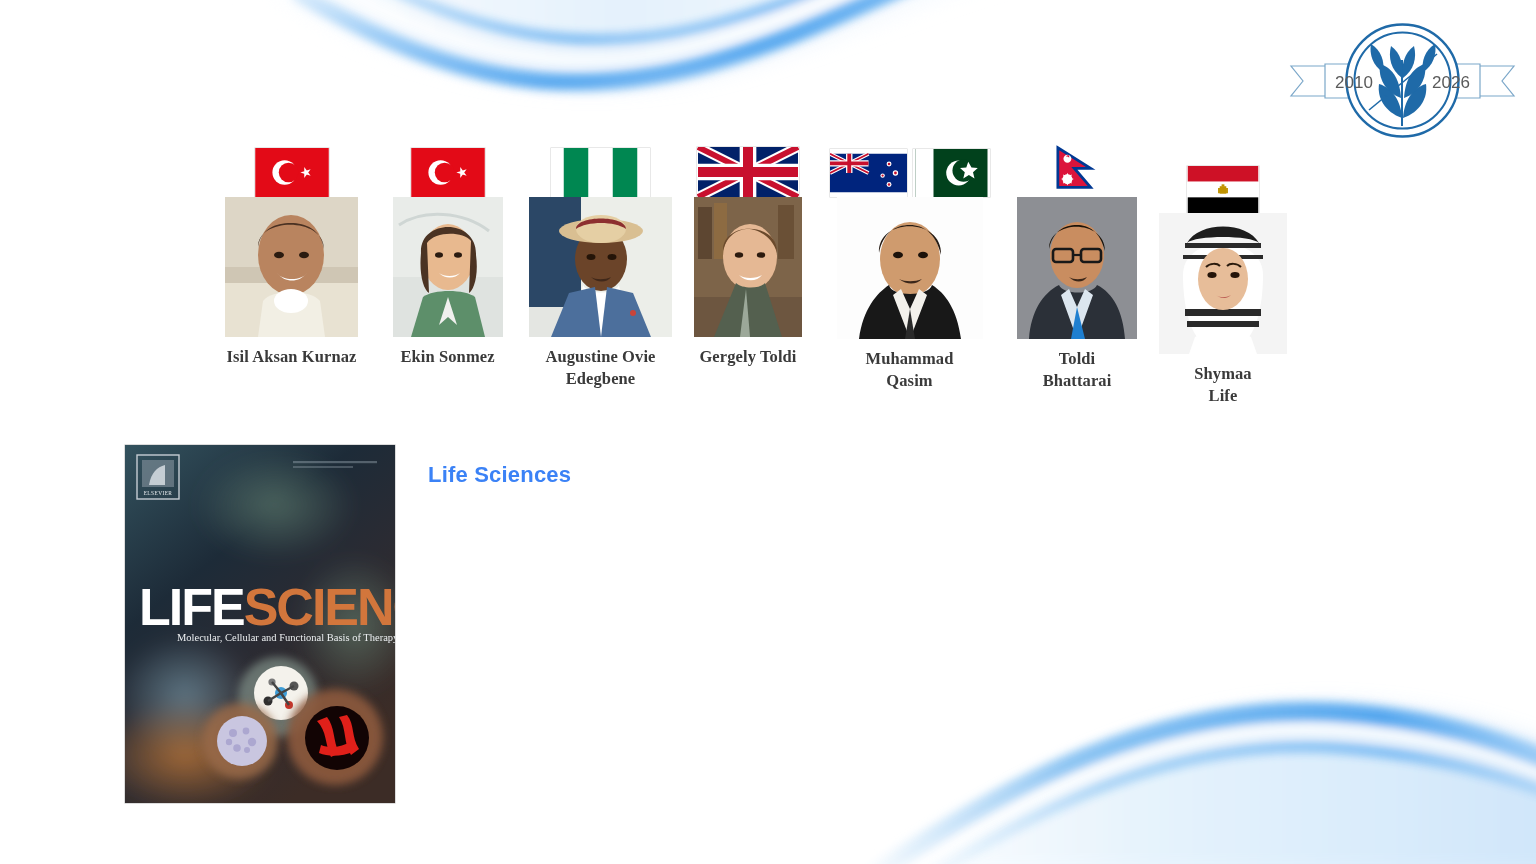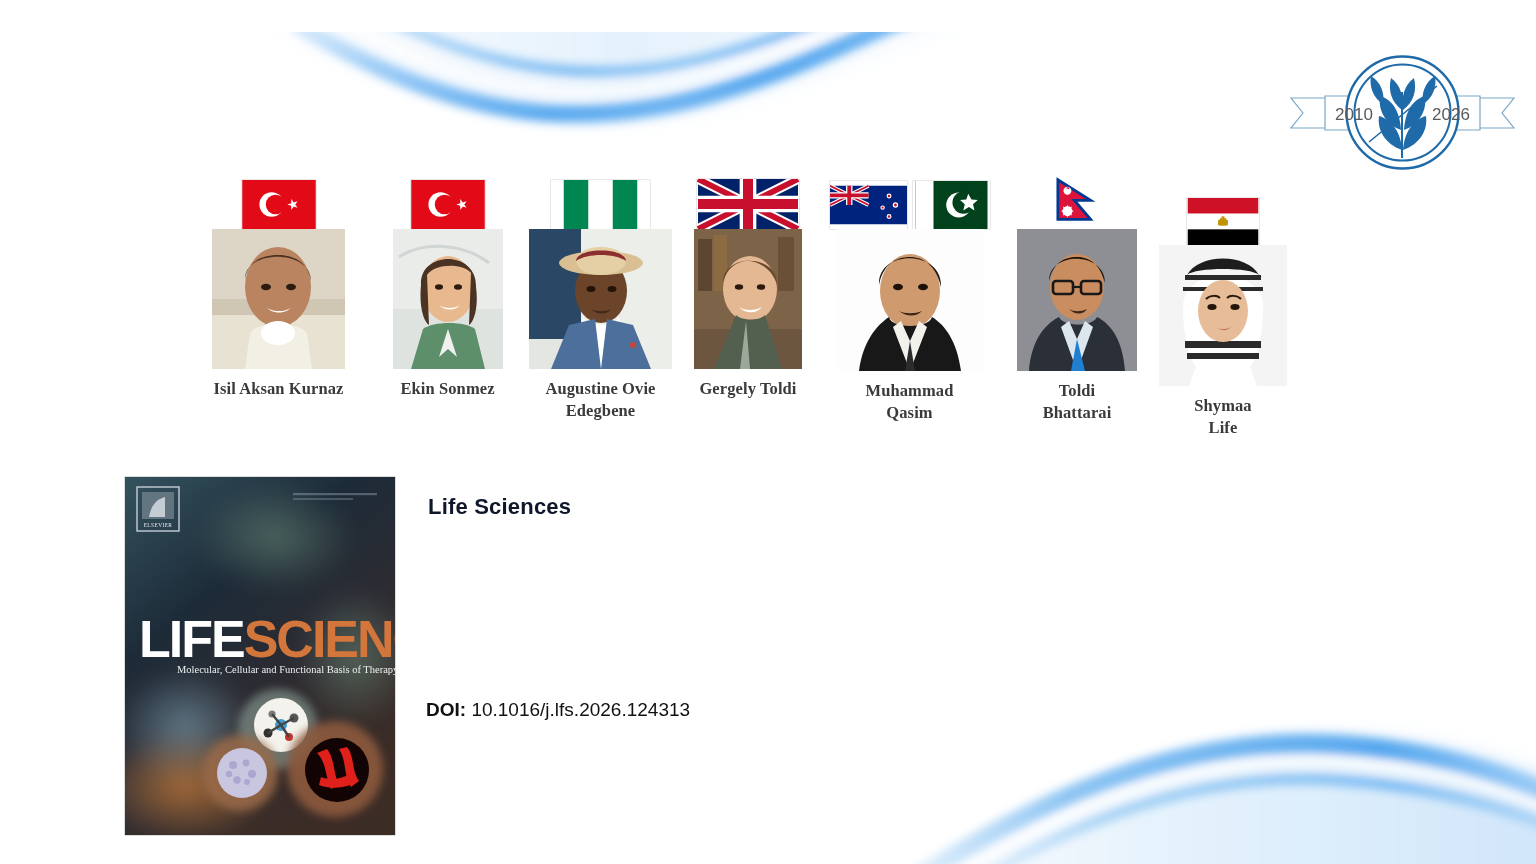--- a/index.html
+++ b/index.html
@@ -3,21 +3,21 @@
 <meta charset="utf-8">
 <style>
   html,body{margin:0;padding:0;}
   body{
     width:1536px;height:864px;
     background:#ffffff;
     font-family:"Liberation Sans", sans-serif;
     overflow:hidden;
     position:relative;
   }
-  .stage{position:absolute;inset:0;width:1536px;height:664px;margin-top:32px;}
+  .stage{position:absolute;inset:0;width:1536px;height:664px;}
 
   
   .wave-layer{position:absolute;left:0;top:0;width:1536px;height:864px;pointer-events:none;}
 
   
   .logo{position:absolute;left:1285px;top:18px;width:235px;height:125px;}
 
   
   .authors{position:absolute;left:190px;top:145px;width:1130px;height:270px;}
   .author{position:absolute;display:flex;flex-direction:column;align-items:center;}
@@ -34,21 +34,21 @@
   }
 
   
   .cover{position:absolute;left:125px;top:445px;width:270px;height:358px;overflow:hidden;
          box-shadow:0 0 0 0.5px #b9b9b9;}
   .cover svg{display:block;}
 
   
   .journal-name{
     position:absolute;left:428px;top:462px;
-    font-size:22px;font-weight:bold;color:#0f172a;letter-spacing:.2px;
+    font-size:22px;font-weight:bold;color:#3b82f6;letter-spacing:.2px;
   }
   .paper-title{
     position:absolute;left:424px;top:520px;width:960px;
     font-size:31.5px;font-weight:bold;color:#111;line-height:1.42;
     letter-spacing:-.1px;
   }
   .doi-row{
     position:absolute;left:426px;top:667px;
     font-size:19px;color:#111;
   }
@@ -139,21 +139,21 @@
         <path d="M98,54 C88,48 84,36 86,26 C96,32 100,44 98,54 Z"></path>
         <path d="M138,54 C148,48 152,36 150,26 C140,32 136,44 138,54 Z"></path>
       </g>
       <text x="69" y="70" text-anchor="middle" font-family="Liberation Sans, sans-serif" font-size="17" fill="#5a5a5a">2010</text>
       <text x="166" y="70" text-anchor="middle" font-family="Liberation Sans, sans-serif" font-size="17" fill="#5a5a5a">2026</text>
     </svg>
   </div>
 
   <div class="authors">
 
-    <div class="author" style="left:21px;top:0;width:135px;">
+    <div class="author" style="left:34px;top:0;width:135px;">
       <div class="flags">
         <svg class="flag" width="74" height="49" viewBox="0 0 30 20">
           <rect width="30" height="20" fill="#e30a17"></rect>
           <circle cx="12" cy="10" r="5" fill="#fff"></circle>
           <circle cx="13.6" cy="10" r="4" fill="#e30a17"></circle>
           <path d="M18.4 10 l4.2-1.35 -2.6 3.6 0-4.5 2.6 3.6 z" fill="#fff"></path>
         </svg>
       </div>
       <div class="photo" style="width:133px;height:140px;">
         <svg width="133" height="140" viewBox="0 0 133 140">
@@ -463,18 +463,14 @@
           <path d="M214 272 C222 284 218 298 226 310 L234 304 C226 292 230 280 222 270 Z"></path>
           <path d="M196 300 C206 304 216 302 228 296 L230 306 C216 312 204 312 194 308 Z"></path>
         </g>
       </g>
     </svg>
   </div>
 
   <div class="journal-name">Life Sciences</div>
 
 
-  <div class="doi-row">
-    <span class="doi-label">DOI:</span>
-    <span class="doi-value">10.1016/j.lfs.2026.124313</span>
-  </div>
 
 </div>
 
 </body></html>

